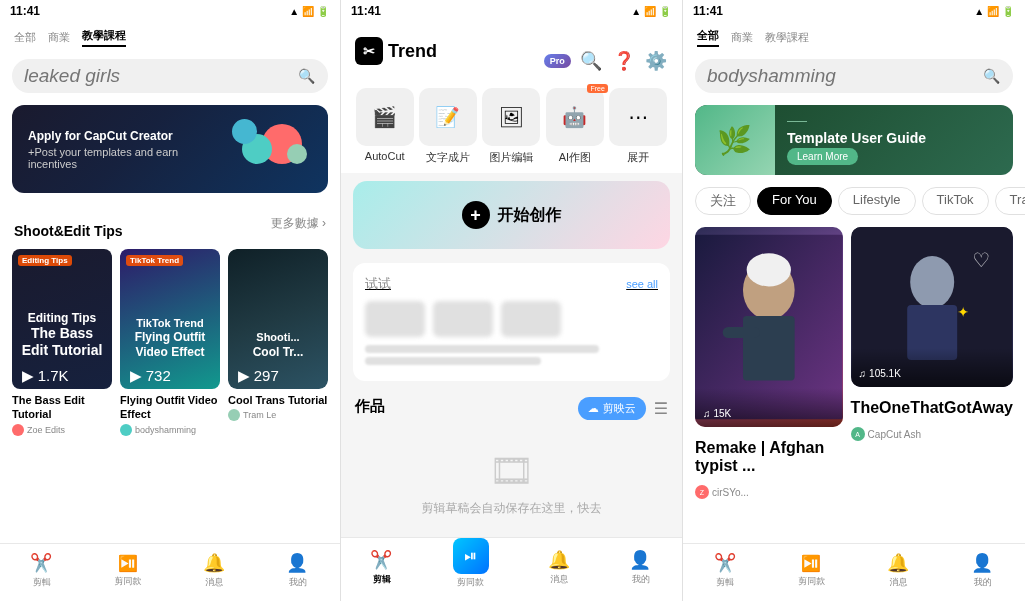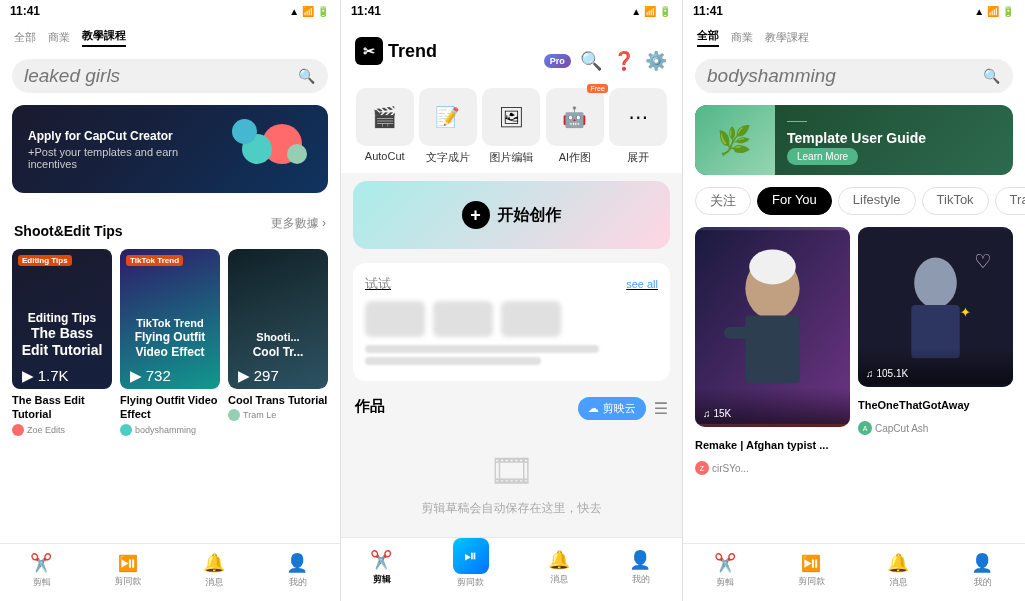--- a/index.html
+++ b/index.html
@@ -509,21 +509,21 @@
     }
     .grid-thumb-img.tall { height: 200px; }
     .grid-thumb-img.short { height: 160px; }
     .grid-overlay {
       position: absolute;
       bottom: 0; left: 0; right: 0;
       background: linear-gradient(transparent, rgba(0,0,0,0.6));
       padding: 20px 8px 8px;
     }
     .grid-views { color: #fff; font-size: 10px; display: flex; align-items: center; gap: 3px; }
-    .grid-title { font-size: 11px; font-weight: 600; color: #000; margin-top: 4px; }
+    .grid-title { font-size: 16px; font-weight: 600; color: #000; margin-top: 4px; }
     .grid-author { font-size: 10px; color: #888; display: flex; align-items: center; gap: 3px; margin-top: 2px; }
     .grid-author-av {
       width: 14px; height: 14px;
       border-radius: 50%;
       background: #ff6b6b;
       display: flex; align-items: center; justify-content: center;
       font-size: 7px; color: #fff;
     }
   </style>
 </head>

